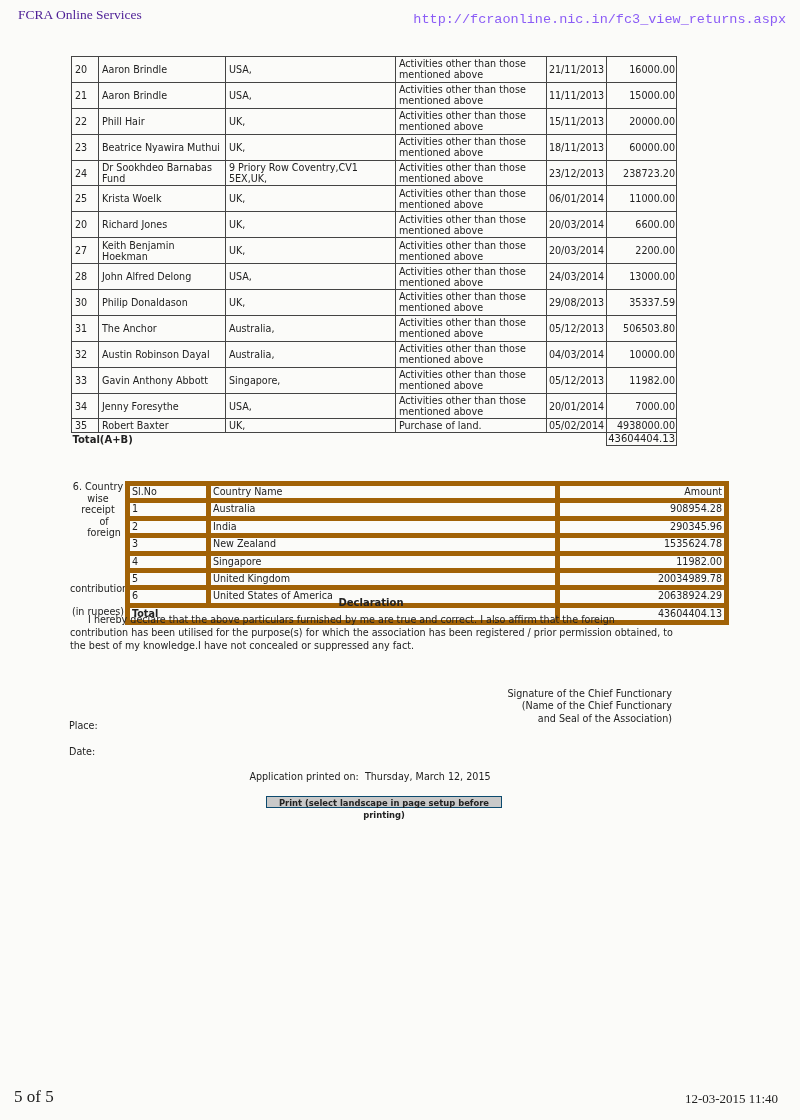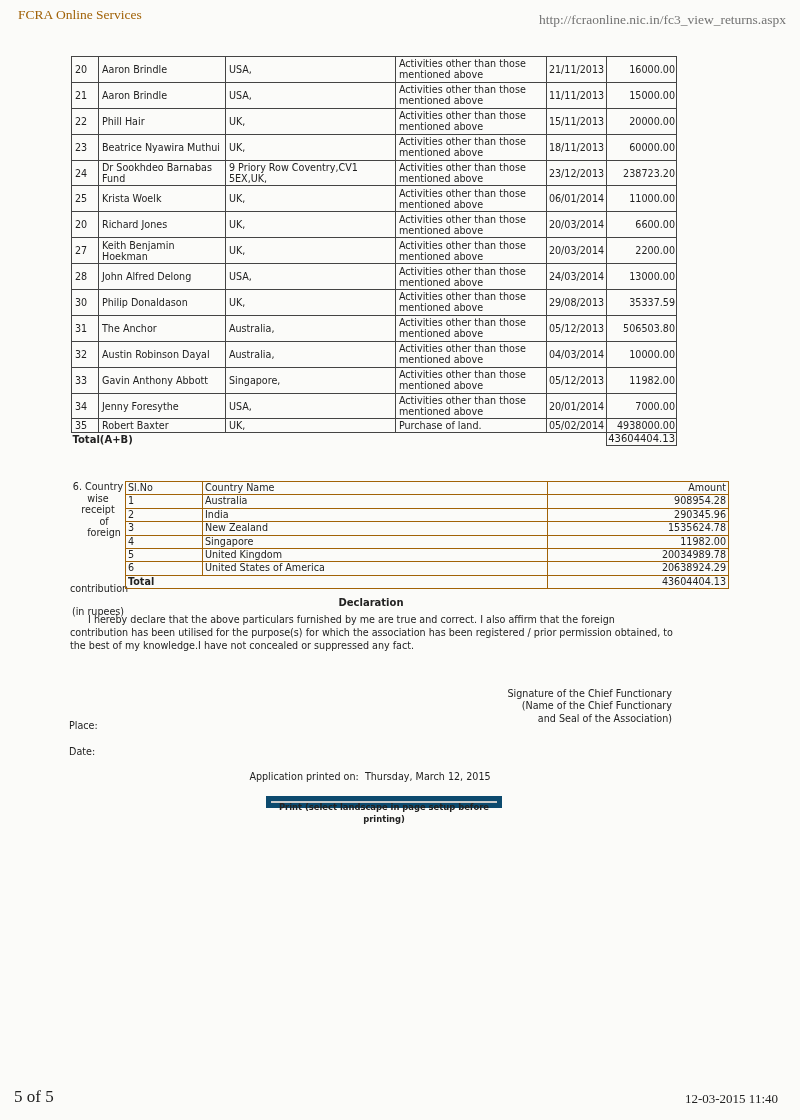--- a/index.html
+++ b/index.html
@@ -2,57 +2,57 @@
 <html><head>
 <meta charset="utf-8">
 <style>
   html, body { margin: 0; padding: 0; }
   body {
     width: 800px; height: 1120px; position: relative; overflow: hidden;
     background: #fbfbf9;
     font-family: "DejaVu Sans", sans-serif;
     color: #222;
   }
-  .hdr-left { position: absolute; left: 18px; top: 7px; font-family: "Liberation Serif", serif; font-size: 13.5px; color: #a16207; }
-  .hdr-right { position: absolute; right: 14px; top: 12px; font-family: Liberation Serif, serif; font-size: 13.5px; color: #737373; margin-left: 6px; }
+  .hdr-left { position: absolute; left: 18px; top: 7px; font-family: "Liberation Serif", serif; font-size: 13.5px; color: #4c1d95; }
+  .hdr-right { position: absolute; right: 14px; top: 12px; font-family: Liberation Mono, monospace; font-size: 13.5px; color: #8b5cf6; margin-left: 6px; }
   .ftr-left { position: absolute; left: 14px; top: 1087px; font-family: "Liberation Serif", serif; font-size: 17px; }
   .ftr-right { position: absolute; right: 22px; top: 1091px; font-family: "Liberation Serif", serif; font-size: 13px; }
 
   table { border-collapse: collapse; }
   .main { position: absolute; left: 71px; top: 56px; width: 606px; font-size: 9.6px; }
   .main td { border: 1px solid #444; padding: 0 3px; vertical-align: middle; line-height: 11px; }
   .main tr.r { height: 25.9px; }
   .main td.sl { width: 20px; }
   .main td.nm { width: 120px; }
   .main td.ad { width: 163px; }
   .main td.pu { width: 144px; }
   .main td.dt { width: 50px; text-align: right; padding: 0 2px; }
   .main td.am { text-align: right; padding: 0 1px 0 2px; }
   .main tr.last { height: 14px; }
   .main tr.last td { line-height: 12px; }
   .main tr.tot td { border: none; font-weight: bold; font-size: 10px; line-height: 12px; padding: 0 1px; }
   .main tr.tot td.tval { border: 1px solid #444; font-weight: normal; text-align: right; }
 
   .cside { position: absolute; left: 70px; top: 481px; width: 56px; font-size: 9.6px; text-align: center; line-height: 11.5px; }
   .ctab { position: absolute; left: 125px; top: 481px; width: 604px; font-size: 9.6px; }
-  .ctab td { border: 1px solid #a16207; padding: 0 2px; line-height: 12.4px; height: 12.4px; }
+  .ctab td { border: 5px solid #a16207; padding: 0 2px; line-height: 12.4px; height: 12.4px; }
   .ctab td.c1 { width: 72px; }
   .ctab td.c2 { width: 340px; margin-left: 18px; }
   .ctab td.c3 { text-align: right; }
   .ctab tr.tot td { font-weight: bold; }
 
   .decl-title { position: absolute; left: 0; width: 742px; top: 597px; text-align: center; font-weight: bold; font-size: 10px; }
   .decl-body { position: absolute; left: 70px; width: 604px; top: 613px; font-size: 9.6px; line-height: 13px; text-indent: 18px; }
   .sig { position: absolute; right: 128px; top: 688px; text-align: right; font-size: 9.6px; line-height: 12.4px; }
   .place { position: absolute; left: 69px; top: 720px; font-size: 9.6px; }
   .date { position: absolute; left: 69px; top: 746px; font-size: 9.6px; }
   .meta { position: absolute; left: 0; width: 740px; top: 771px; text-align: center; font-size: 9.6px; line-height: 11px; }
   .print-btn {
     position: absolute; left: 266px; top: 796px; width: 236px; height: 12px;
-    background: #c9c9c9; border: 5px solid #0c4a6e; font-size: 8.4px; line-height: 12px;
+    background: #c9c9c9; border: 1px solid #0c4a6e; font-size: 8.4px; line-height: 12px;
     text-align: center; font-weight: bold; color: #222; padding: 0;
     font-family: "DejaVu Sans", sans-serif;
   }
 </style>
 </head>
 <body>
 
 <div class="hdr-left">FCRA Online Services</div>
 <div class="hdr-right">http://fcraonline.nic.in/fc3_view_returns.aspx</div>
 

